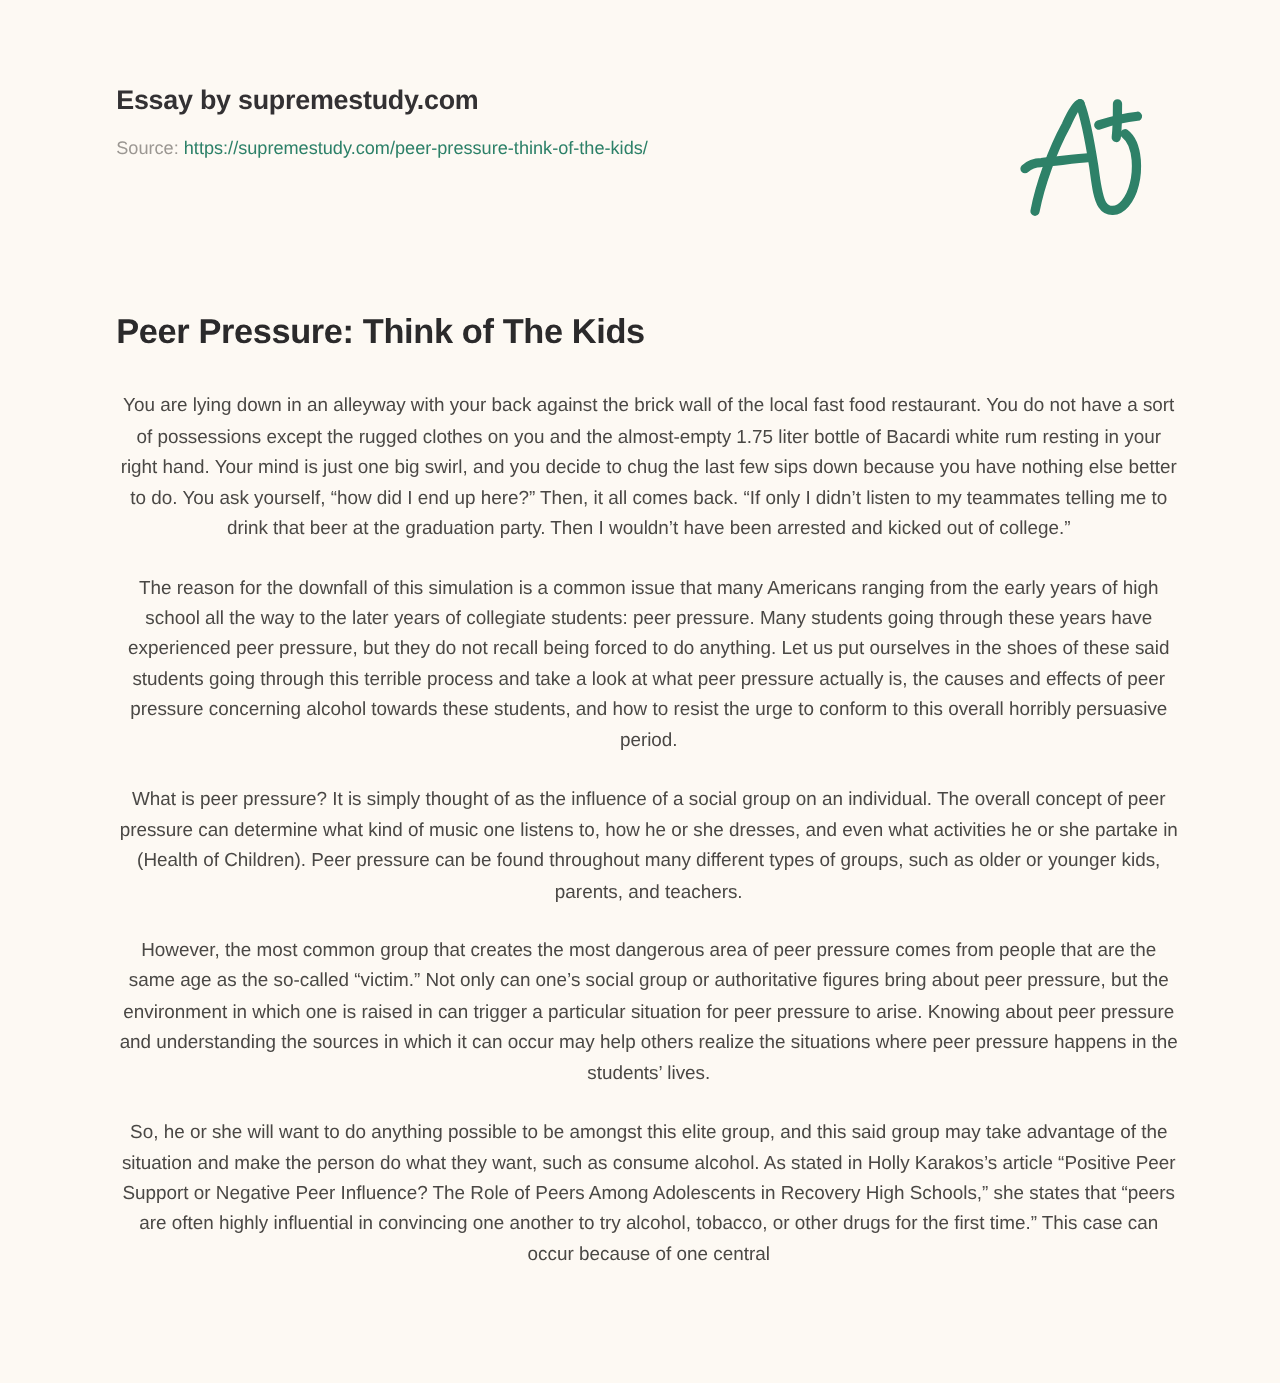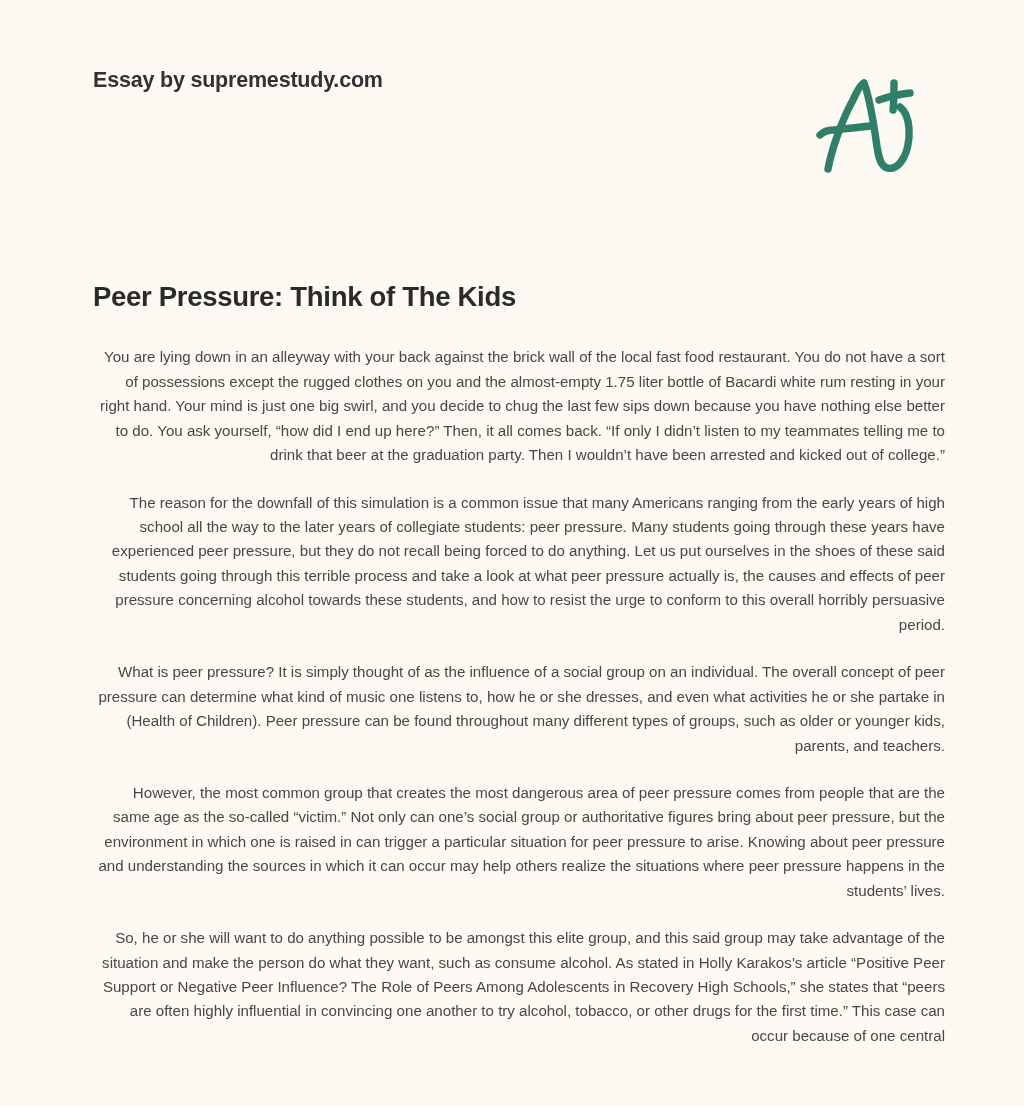--- a/index.html
+++ b/index.html
@@ -77,54 +77,57 @@
     width: 112px;
     height: 104px;
   }
 
   
   .article {
     position: absolute;
     left: 93px;
     top: 248px;
     width: 852px;
-    margin-top: 32px;
   }
 
   .article-title {
     margin: 0 0 31px 0;
     font-size: 27.5px;
     font-weight: bold;
     color: #2b2a2b;
     letter-spacing: -0.3px;
     line-height: 1.25;
   }
 
   .para {
     margin: 0 0 23px 0;
     font-size: 15.1px;
     line-height: 1.62;
     color: #4a4845;
-    text-align: right;
+    text-align: center;
   }
 
   .para:last-child {
     margin-bottom: 0;
   }
 </style>
 </head>
 <body>
 
 <div class="page">
 
   <div class="header">
 
     <div class="brand-block">
       <div class="brand-title">Essay by supremestudy.com</div>
 
+      <div class="source-line">
+        <span class="source-label">Source:</span>
+        <a class="source-url" href="#">https://supremestudy.com/peer-pressure-think-of-the-kids/</a>
+      </div>
     </div>
 
     <div class="logo">
       <svg viewBox="0 0 112 104" xmlns="http://www.w3.org/2000/svg">
         <g fill="none" stroke="#2e8168" stroke-width="7.4" stroke-linecap="round" stroke-linejoin="round">
 
           <path d="M16 95 C20 74, 30 46, 41 26 C45 17, 49 10, 52 9"></path>
 
           <path d="M52 9 C56 19, 60 40, 63 59 C65 73, 66 84, 70 90
                    C74 96, 82 96, 88 89 C95 81, 98 67, 97 54

